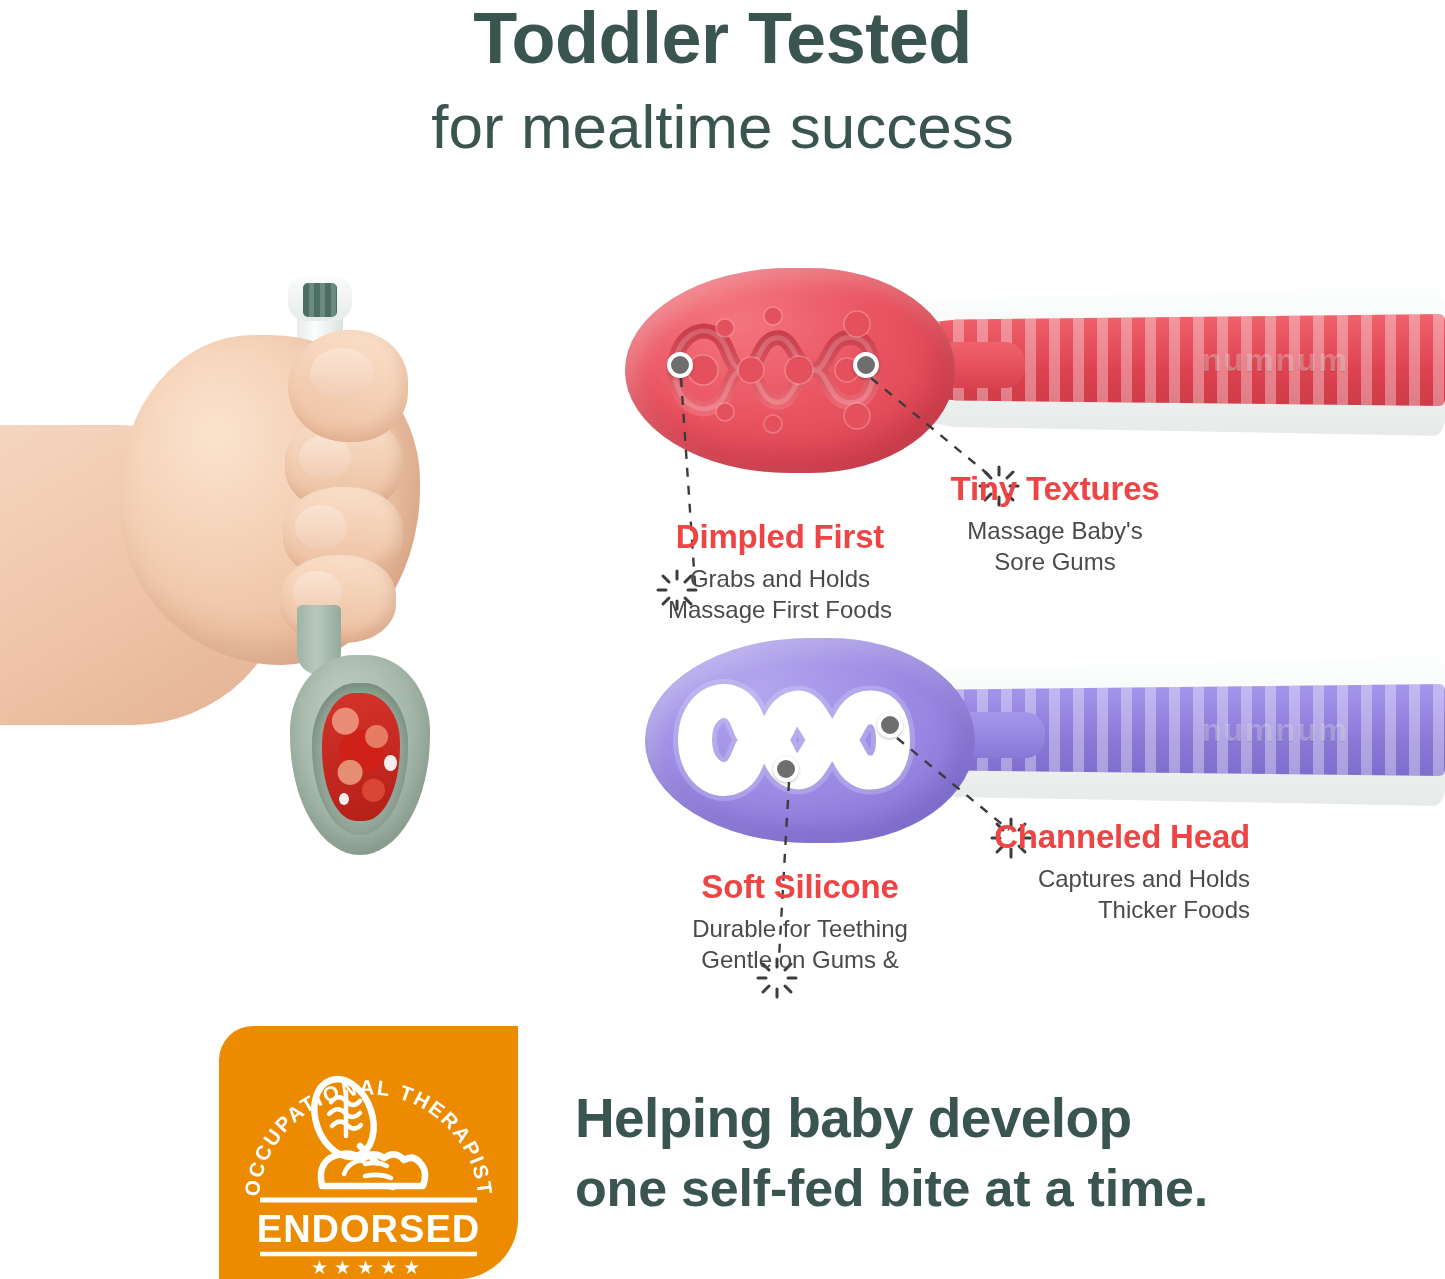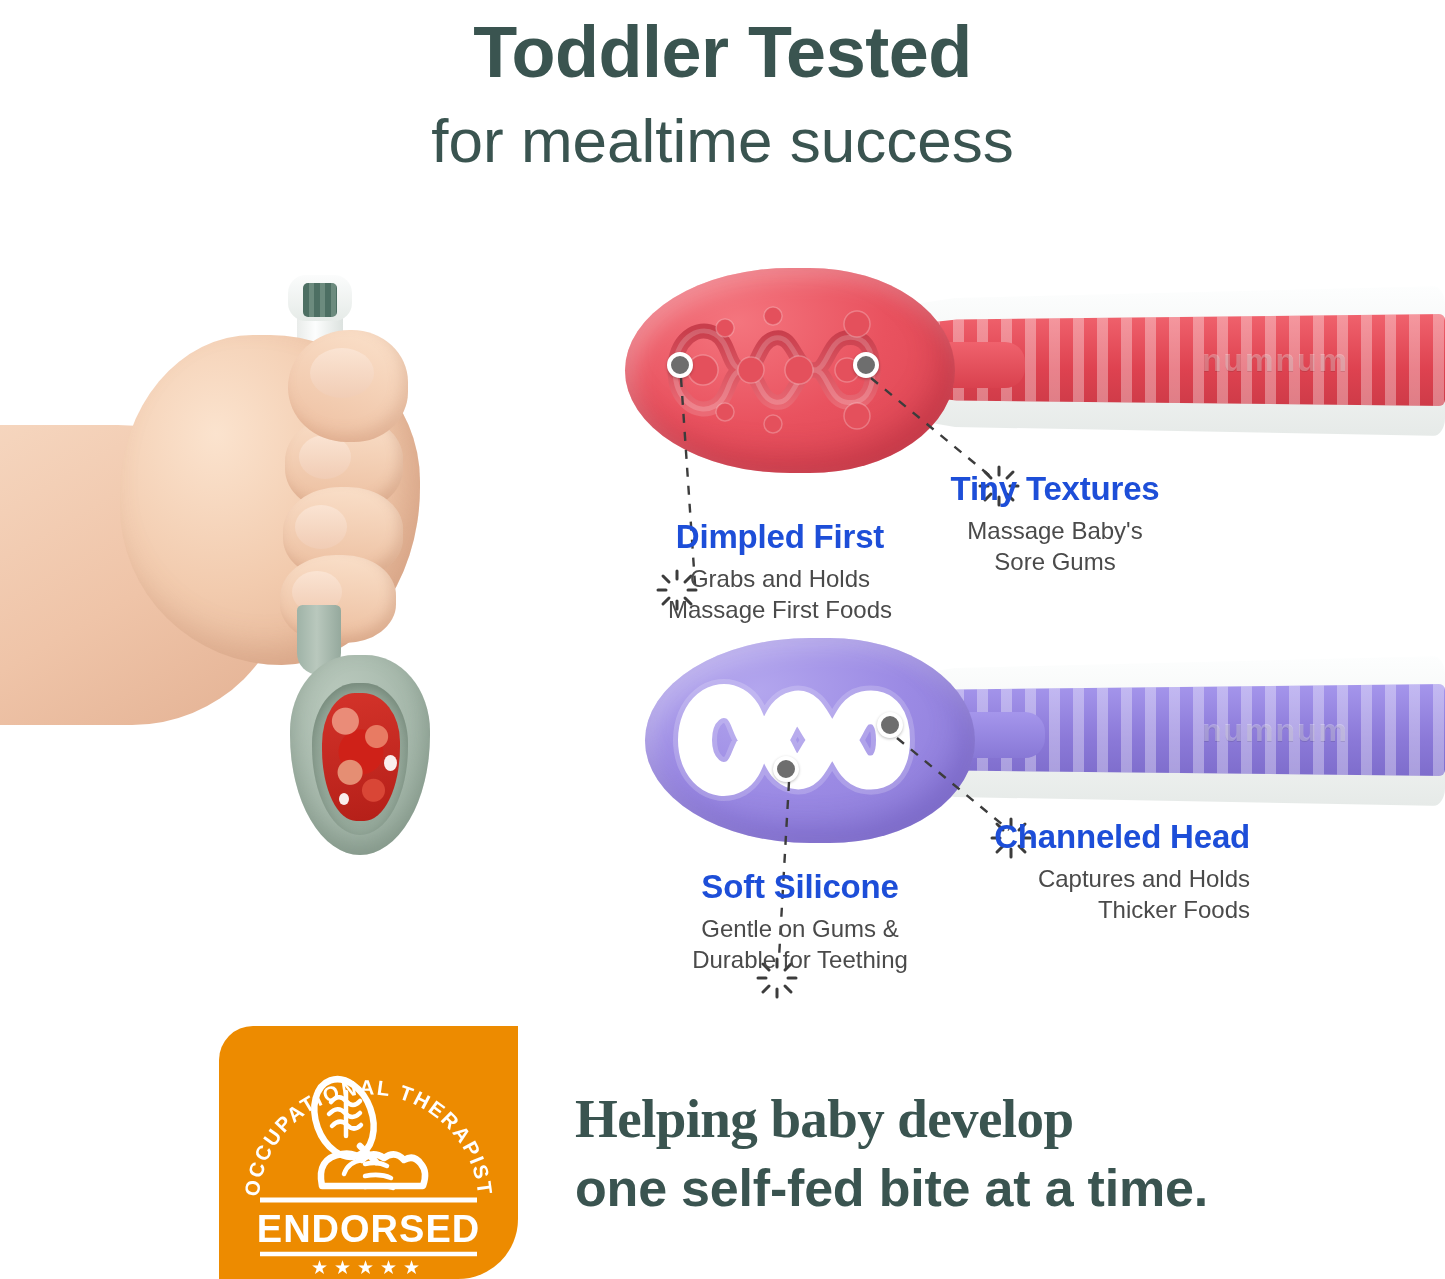--- a/index.html
+++ b/index.html
@@ -8,21 +8,21 @@
     width:1445px; height:1279px;
     position:relative; overflow:hidden;
     font-family:"Liberation Sans", sans-serif;
     background:#fff;
   }
 
   
   .hero { position:absolute; left:0; top:0; width:1445px; text-align:center; }
   .hero-title {
     font-size:72px; font-weight:bold; color:#3A5450;
-    letter-spacing:-0.5px; line-height:1.0; padding-top:16px;
+    letter-spacing:-0.5px; line-height:1.0; padding-top:2px;
   }
   .hero-sub {
     font-size:62px; font-weight:300; color:#3A5450;
     letter-spacing:0px; line-height:1.0; padding-top:22px;
   }
 
   
   .hand-photo { position:absolute; left:0px; top:275px; width:470px; height:610px; }
 
   .forearm {
@@ -176,21 +176,21 @@
   }
   .leader { position:absolute; overflow:visible; }
   .leader line { stroke:#3C3C3C; stroke-width:2.4; stroke-dasharray:9 9; fill:none; }
 
   .sparkle { position:absolute; width:44px; height:44px; }
   .sparkle svg { width:100%; height:100%; display:block; }
 
   
   .callout { position:absolute; text-align:center; }
   .co-title {
-    font-size:33px; font-weight:bold; color:#1d4ed8;
+    font-size:33px; font-weight:bold; color:#ef4444;
     letter-spacing:-0.2px; line-height:1.15; white-space:nowrap;
   }
   .co-body {
     margin-top:7px; font-size:24px; font-weight:300; color:#4A4A4A;
     line-height:1.30; white-space:nowrap;
   }
 
   .c-dimpled   { left:600px; top:518px; width:360px; }
   .c-tiny      { left:905px; top:470px; width:300px; }
   .c-soft      { left:620px; top:868px; width:360px; }
@@ -202,21 +202,21 @@
     background:#ED8B00;
     border-radius:34px 0 0 0;
     border-bottom-right-radius:60px;
   }
   .badge svg { position:absolute; inset:0; width:100%; height:100%; }
 
   
   .tag { position:absolute; left:575px; top:1090px; width:830px; }
   .tag-1 {
     font-size:55px; font-weight:bold; color:#3A5450; line-height:1.04;
-    letter-spacing:-0.6px; white-space:nowrap;font-family:Liberation Serif, serif;
+    letter-spacing:-0.6px; white-space:nowrap;
   }
   .tag-2 {
     margin-top:14px; font-size:52px; font-weight:700; color:#3A5450;
     line-height:1.04; letter-spacing:-0.2px; white-space:nowrap;
   }
 </style>
 </head>
 <body>
 
 <div class="hero">
@@ -412,22 +412,22 @@
   <div class="co-title">Tiny Textures</div>
   <div class="co-body">
     <div>Massage Baby's</div>
     <div>Sore Gums</div>
   </div>
 </div>
 
 <div class="callout c-soft">
   <div class="co-title">Soft Silicone</div>
   <div class="co-body">
+    <div>Durable for Teething</div>
     <div>Gentle on Gums &amp;</div>
-    <div>Durable for Teething</div>
   </div>
 </div>
 
 <div class="callout c-channeled">
   <div class="co-title">Channeled Head</div>
   <div class="co-body">
     <div>Captures and Holds</div>
     <div>Thicker Foods</div>
   </div>
 </div>

